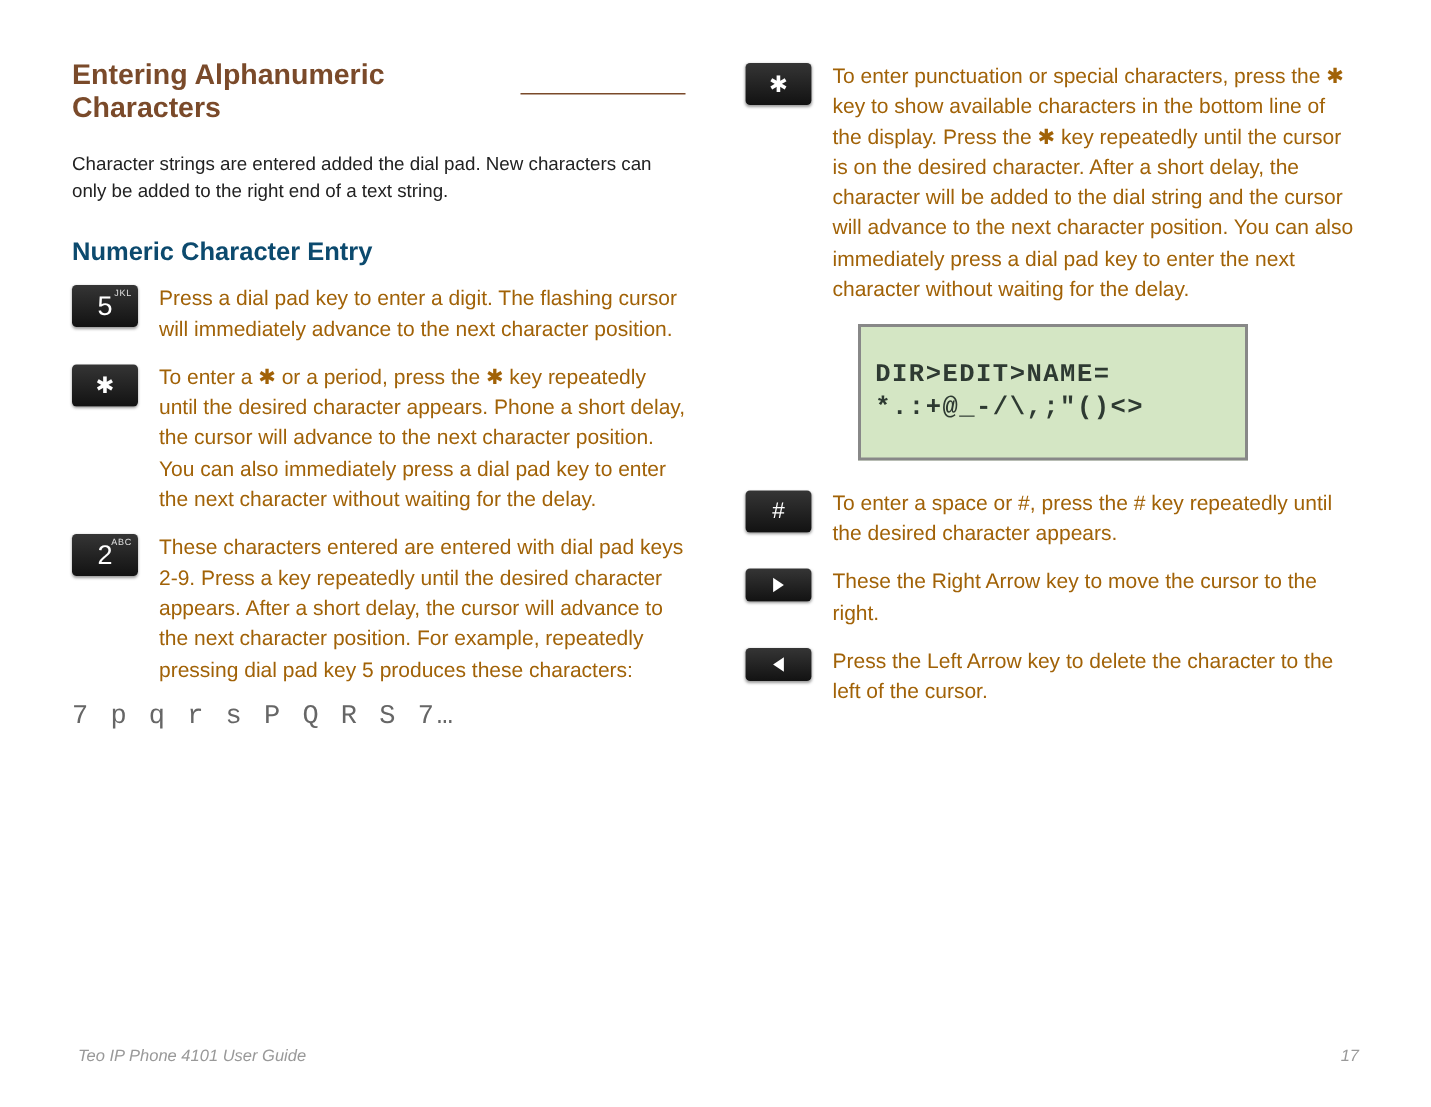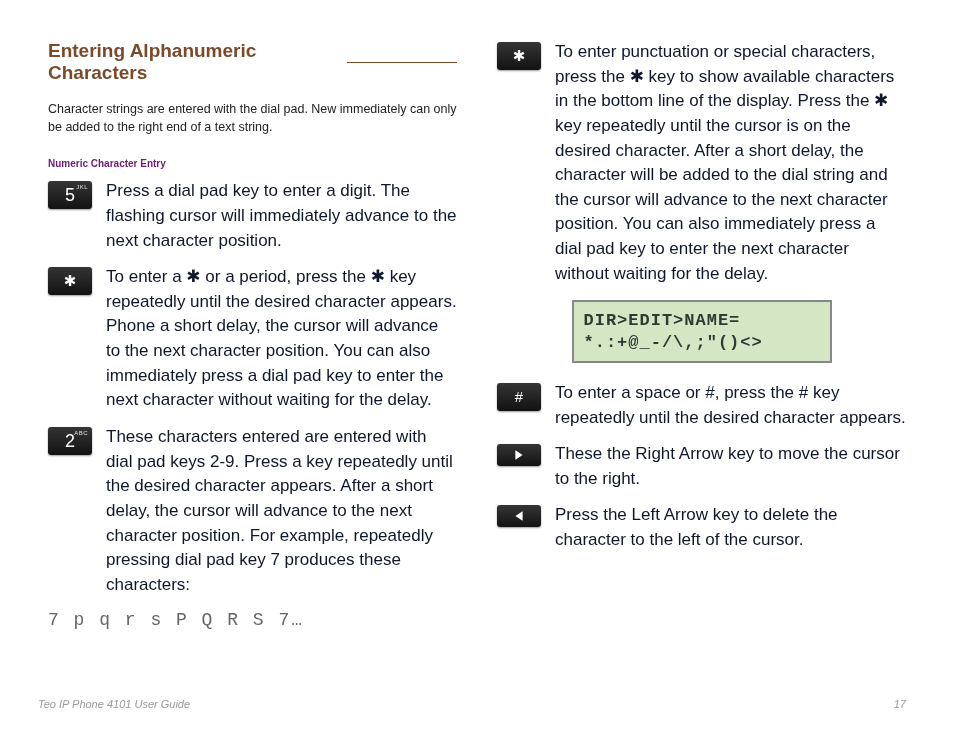--- a/index.html
+++ b/index.html
@@ -28,22 +28,22 @@
     display: flex;
     align-items: center;
     gap: 12px;
   }
   h1 .rule {
     flex: 0 0 110px;
     height: 1px;
     background: #7a4a2a;
   }
   h2 {
-    color: #701a75;
-    font-size: 10px;
+    color: #0c4a6e;
+    font-size: 17px;
     font-weight: bold;
     margin: 22px 0 10px 0;
   }
   p.intro {
     font-size: 12.5px;
     line-height: 1.45;
     margin-bottom: 12px;
     color: #222;
   }
   .item {
@@ -82,68 +82,68 @@
     border-radius: 3px;
     display:flex;
     align-items:center;
     justify-content:center;
     box-shadow: 0 1px 2px rgba(0,0,0,0.4);
     margin-top:2px;
   }
   .arrowkey svg { width:12px; height:12px; fill:#fff; }
   .item-text {
     flex: 1;
-    font-size: 17px;
+    font-size: 14px;
     line-height: 1.45;
-    color: #0f172a;
+    color: #a16207;
   }
   .segment {
     font-family: "Courier New", monospace;
     font-size: 18px;
     letter-spacing: 2px;
     color: #666;
     text-align: left;
     margin-top: 6px;
   }
   .lcd {
     margin: 14px auto 18px auto;
     width: 260px;
     background: #d4e6c4;
     border: 2px solid #888;
-    padding: 8px 10px;
+    padding: 22px 10px;
     font-family: "Courier New", monospace;
     font-size: 17px;
     line-height: 1.25;
     color: #2e3a32;
     letter-spacing: 1px;
     font-weight: bold;
   }
   .footer {
     position: absolute;
     bottom: 28px;
-    left: 38px;
+    left: 52px;
     right: 48px;
     display: flex;
     justify-content: space-between;
     font-size: 11px;
     font-style: italic;
     color: #999;
   }
 </style>
 </head>
 <body>
 
 <div class="columns">
 
   <div class="col">
     <h1>
       <span>Entering Alphanumeric Characters</span>
       <span class="rule"></span>
     </h1>
-    <p class="intro">Character strings are entered with the dial pad. New immediately can only be added to the right end of a text string.</p>
+    <p class="intro">Character strings are entered added the dial pad. New characters can only be added to the right end of a text string.</p>
 
     <h2>Numeric Character Entry</h2>
     <div class="item">
       <div class="keycap big">
         <span>5</span>
         <span class="sup">JKL</span>
       </div>
       <div class="item-text">Press a dial pad key to enter a digit. The flashing cursor will immediately advance to the next character position.</div>
     </div>
     <div class="item">
@@ -151,21 +151,21 @@
         <span>✱</span>
       </div>
       <div class="item-text">To enter a ✱ or a period, press the ✱ key repeatedly until the desired character appears. Phone a short delay, the cursor will advance to the next character position. You can also immediately press a dial pad key to enter the next character without waiting for the delay.</div>
     </div>
 
     <div class="item">
       <div class="keycap big">
         <span>2</span>
         <span class="sup">ABC</span>
       </div>
-      <div class="item-text">These characters entered are entered with dial pad keys 2-9. Press a key repeatedly until the desired character appears. After a short delay, the cursor will advance to the next character position. For example, repeatedly pressing dial pad key 7 produces these characters:</div>
+      <div class="item-text">These characters entered are entered with dial pad keys 2-9. Press a key repeatedly until the desired character appears. After a short delay, the cursor will advance to the next character position. For example, repeatedly pressing dial pad key 5 produces these characters:</div>
     </div>
     <div class="segment">7 p q r s P Q R S 7…</div>
   </div>
 
   <div class="col">
     <div class="item">
       <div class="keycap">
         <span>✱</span>
       </div>
       <div class="item-text">To enter punctuation or special characters, press the ✱ key to show available characters in the bottom line of the display. Press the ✱ key repeatedly until the cursor is on the desired character. After a short delay, the character will be added to the dial string and the cursor will advance to the next character position. You can also immediately press a dial pad key to enter the next character without waiting for the delay.</div>

